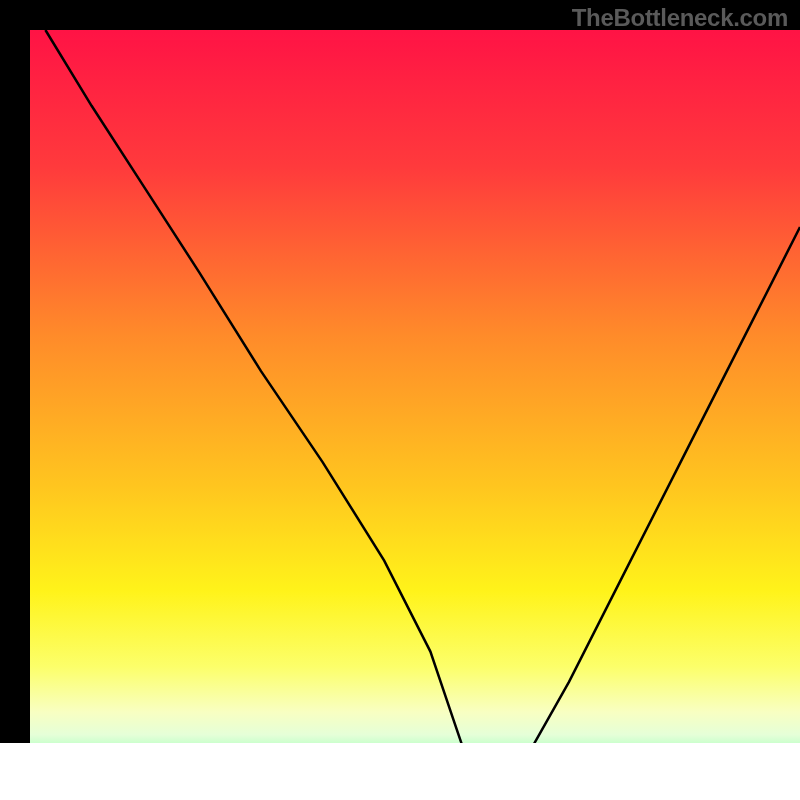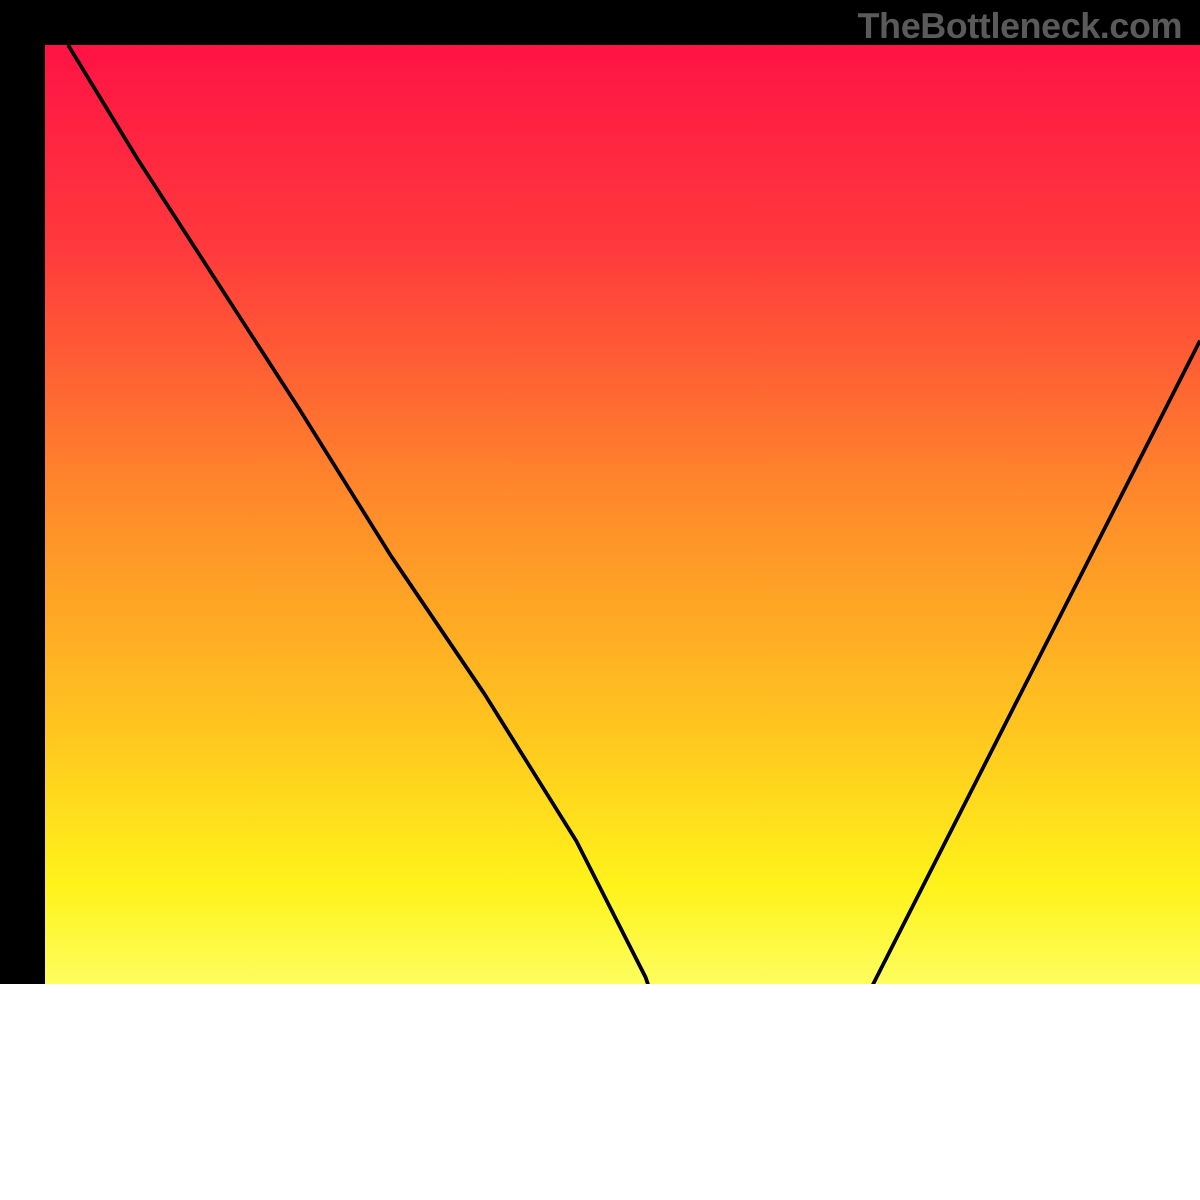--- a/index.html
+++ b/index.html
@@ -4,21 +4,21 @@
 <style>
   body {
     margin: 0;
     padding: 0;
     background: #fff;
     font-family: Arial, sans-serif;
   }
   .chart-container {
     position: relative;
     width: 800px;
-    height: 656px;
+    height: 743px;
   }
   .watermark {
     position: absolute;
     top: 4px;
     right: 12px;
     font-size: 24px;
     font-weight: 600;
     color: #5a5a5a;
     z-index: 30;
     letter-spacing: -0.3px;

